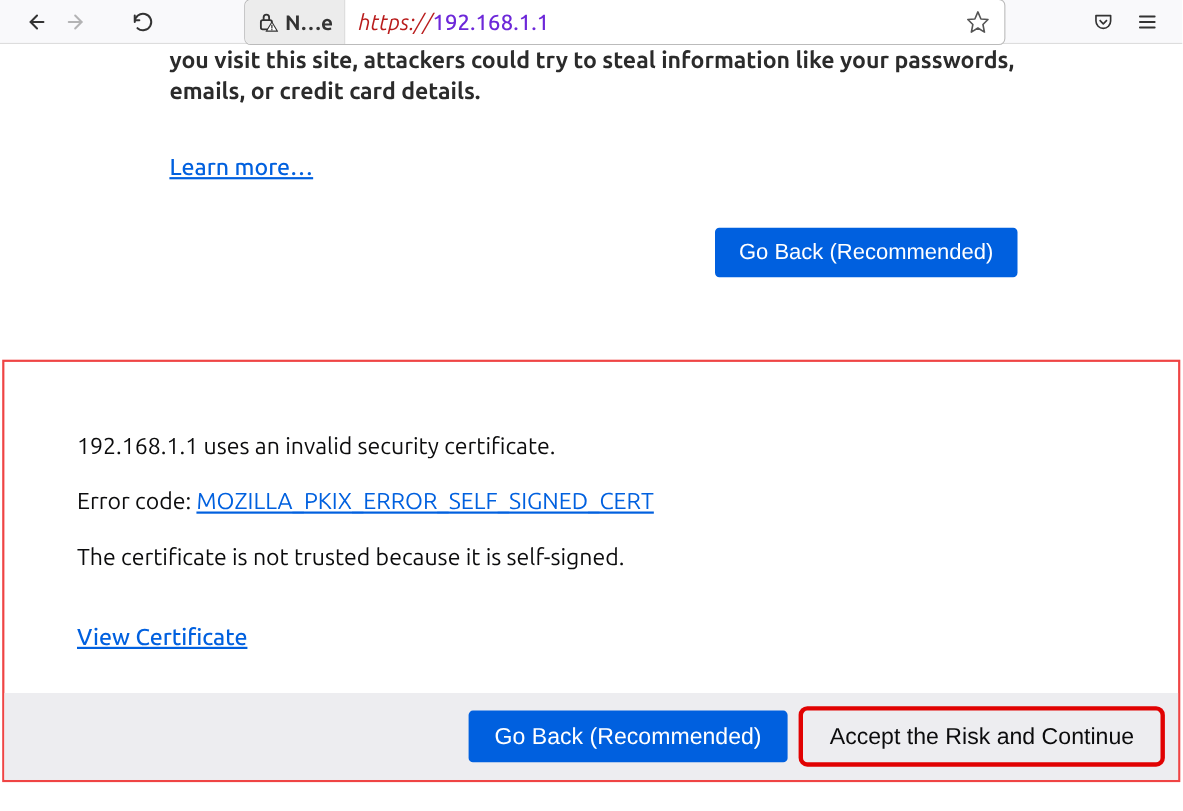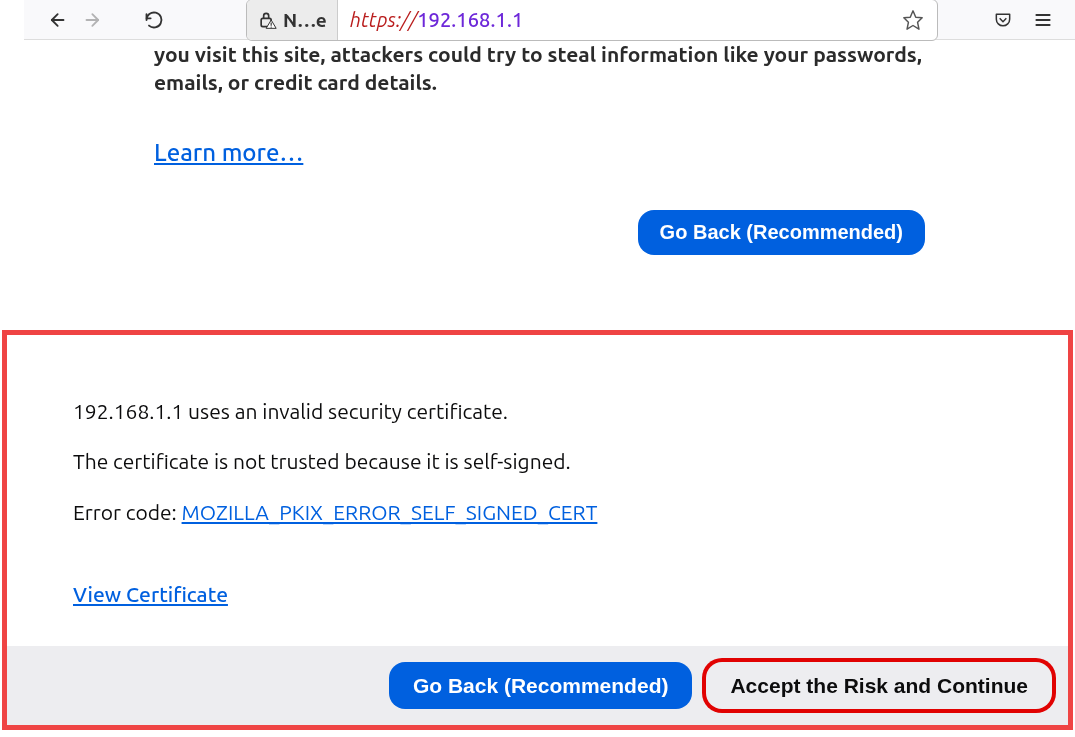--- a/index.html
+++ b/index.html
@@ -11,21 +11,20 @@
       overflow: hidden;
     }
     .toolbar {
       height: 40px;
       display: flex;
       align-items: center;
       gap: 6px;
       padding: 0 16px;
       border-bottom: 1px solid #ddd;
       background: #f9f9fb;
-      margin-left: 24px;
     }
     .nav-btn {
       width: 32px;
       height: 32px;
       display: flex;
       align-items: center;
       justify-content: center;
       border-radius: 4px;
       cursor: pointer;
     }
@@ -83,63 +82,63 @@
       font-size: 21px;
       font-weight: 600;
       line-height: 1.35;
       color: #2b2b2b;
       margin-top: 0;
     }
     .learn-more {
       display: inline-block;
       margin-top: 42px;
       color: #0060df;
-      font-size: 24px;
+      font-size: 21px;
       font-weight: 500;
     }
     .btn-row {
       display: flex;
       gap: 12px;
       justify-content: flex-end;
       margin-top: 44px;
       padding-right: 40px;
     }
     .btn {
       height: 45px;
       padding: 0 22px;
-      border-radius: 16px;
+      border-radius: 4px;
       font-size: 20px;
-      font-weight: 700;
+      font-weight: 400;
       display: inline-flex;
       align-items: center;
       border: none;
       cursor: pointer;
     }
     .btn-primary { background: #0060df; color: #fff; }
     .btn-secondary { background: #ededf0; color: #0c0c0d; }
 
     .advanced-panel {
       margin: 75px 2px 0 2px;
-      border: 5px solid #ef4444;
+      border: 2px solid #ef4444;
       background: #fff;
     }
     .advanced-inner {
       padding: 60px 66px 40px 66px;
     }
     .advanced-inner p {
       font-size: 21px;
       color: #0c0c0d;
       line-height: 1.55;
       margin-bottom: 18px;
     }
     .err-label{ display:inline; }
     .error-code { color: #0060df; }
     .view-cert {
       display: inline-block;
-      margin-top: 36px;
+      margin-top: 26px;
       color: #0060df;
       font-size: 21px;
       font-weight: 500;
       text-align: right;
     }
     .advanced-footer {
       background: #ededf0;
       padding: 16px 16px 16px 0;
       display: flex;
       justify-content: flex-end;
@@ -226,24 +225,24 @@
     <a class="learn-more" href="javascript:void(0)">Learn more…</a>
 
     <div class="btn-row">
       <button class="btn btn-primary">Go Back (Recommended)</button>
     </div>
   </div>
 
   <div class="advanced-panel">
     <div class="advanced-inner">
       <p>192.168.1.1 uses an invalid security certificate.</p>
-      <p>The certificate is not trusted because it is self-signed.</p>
       <p>
         <span class="err-label">Error code: </span><a href="javascript:void(0)" class="error-code">MOZILLA_PKIX_ERROR_SELF_SIGNED_CERT</a>
       </p>
+      <p>The certificate is not trusted because it is self-signed.</p>
       <a class="view-cert" href="javascript:void(0)">View Certificate</a>
     </div>
     <div class="advanced-footer">
       <button class="btn btn-primary">Go Back (Recommended)</button>
       <button class="btn highlight-red">Accept the Risk and Continue</button>
     </div>
   </div>
 </div>
 
 </body></html>

